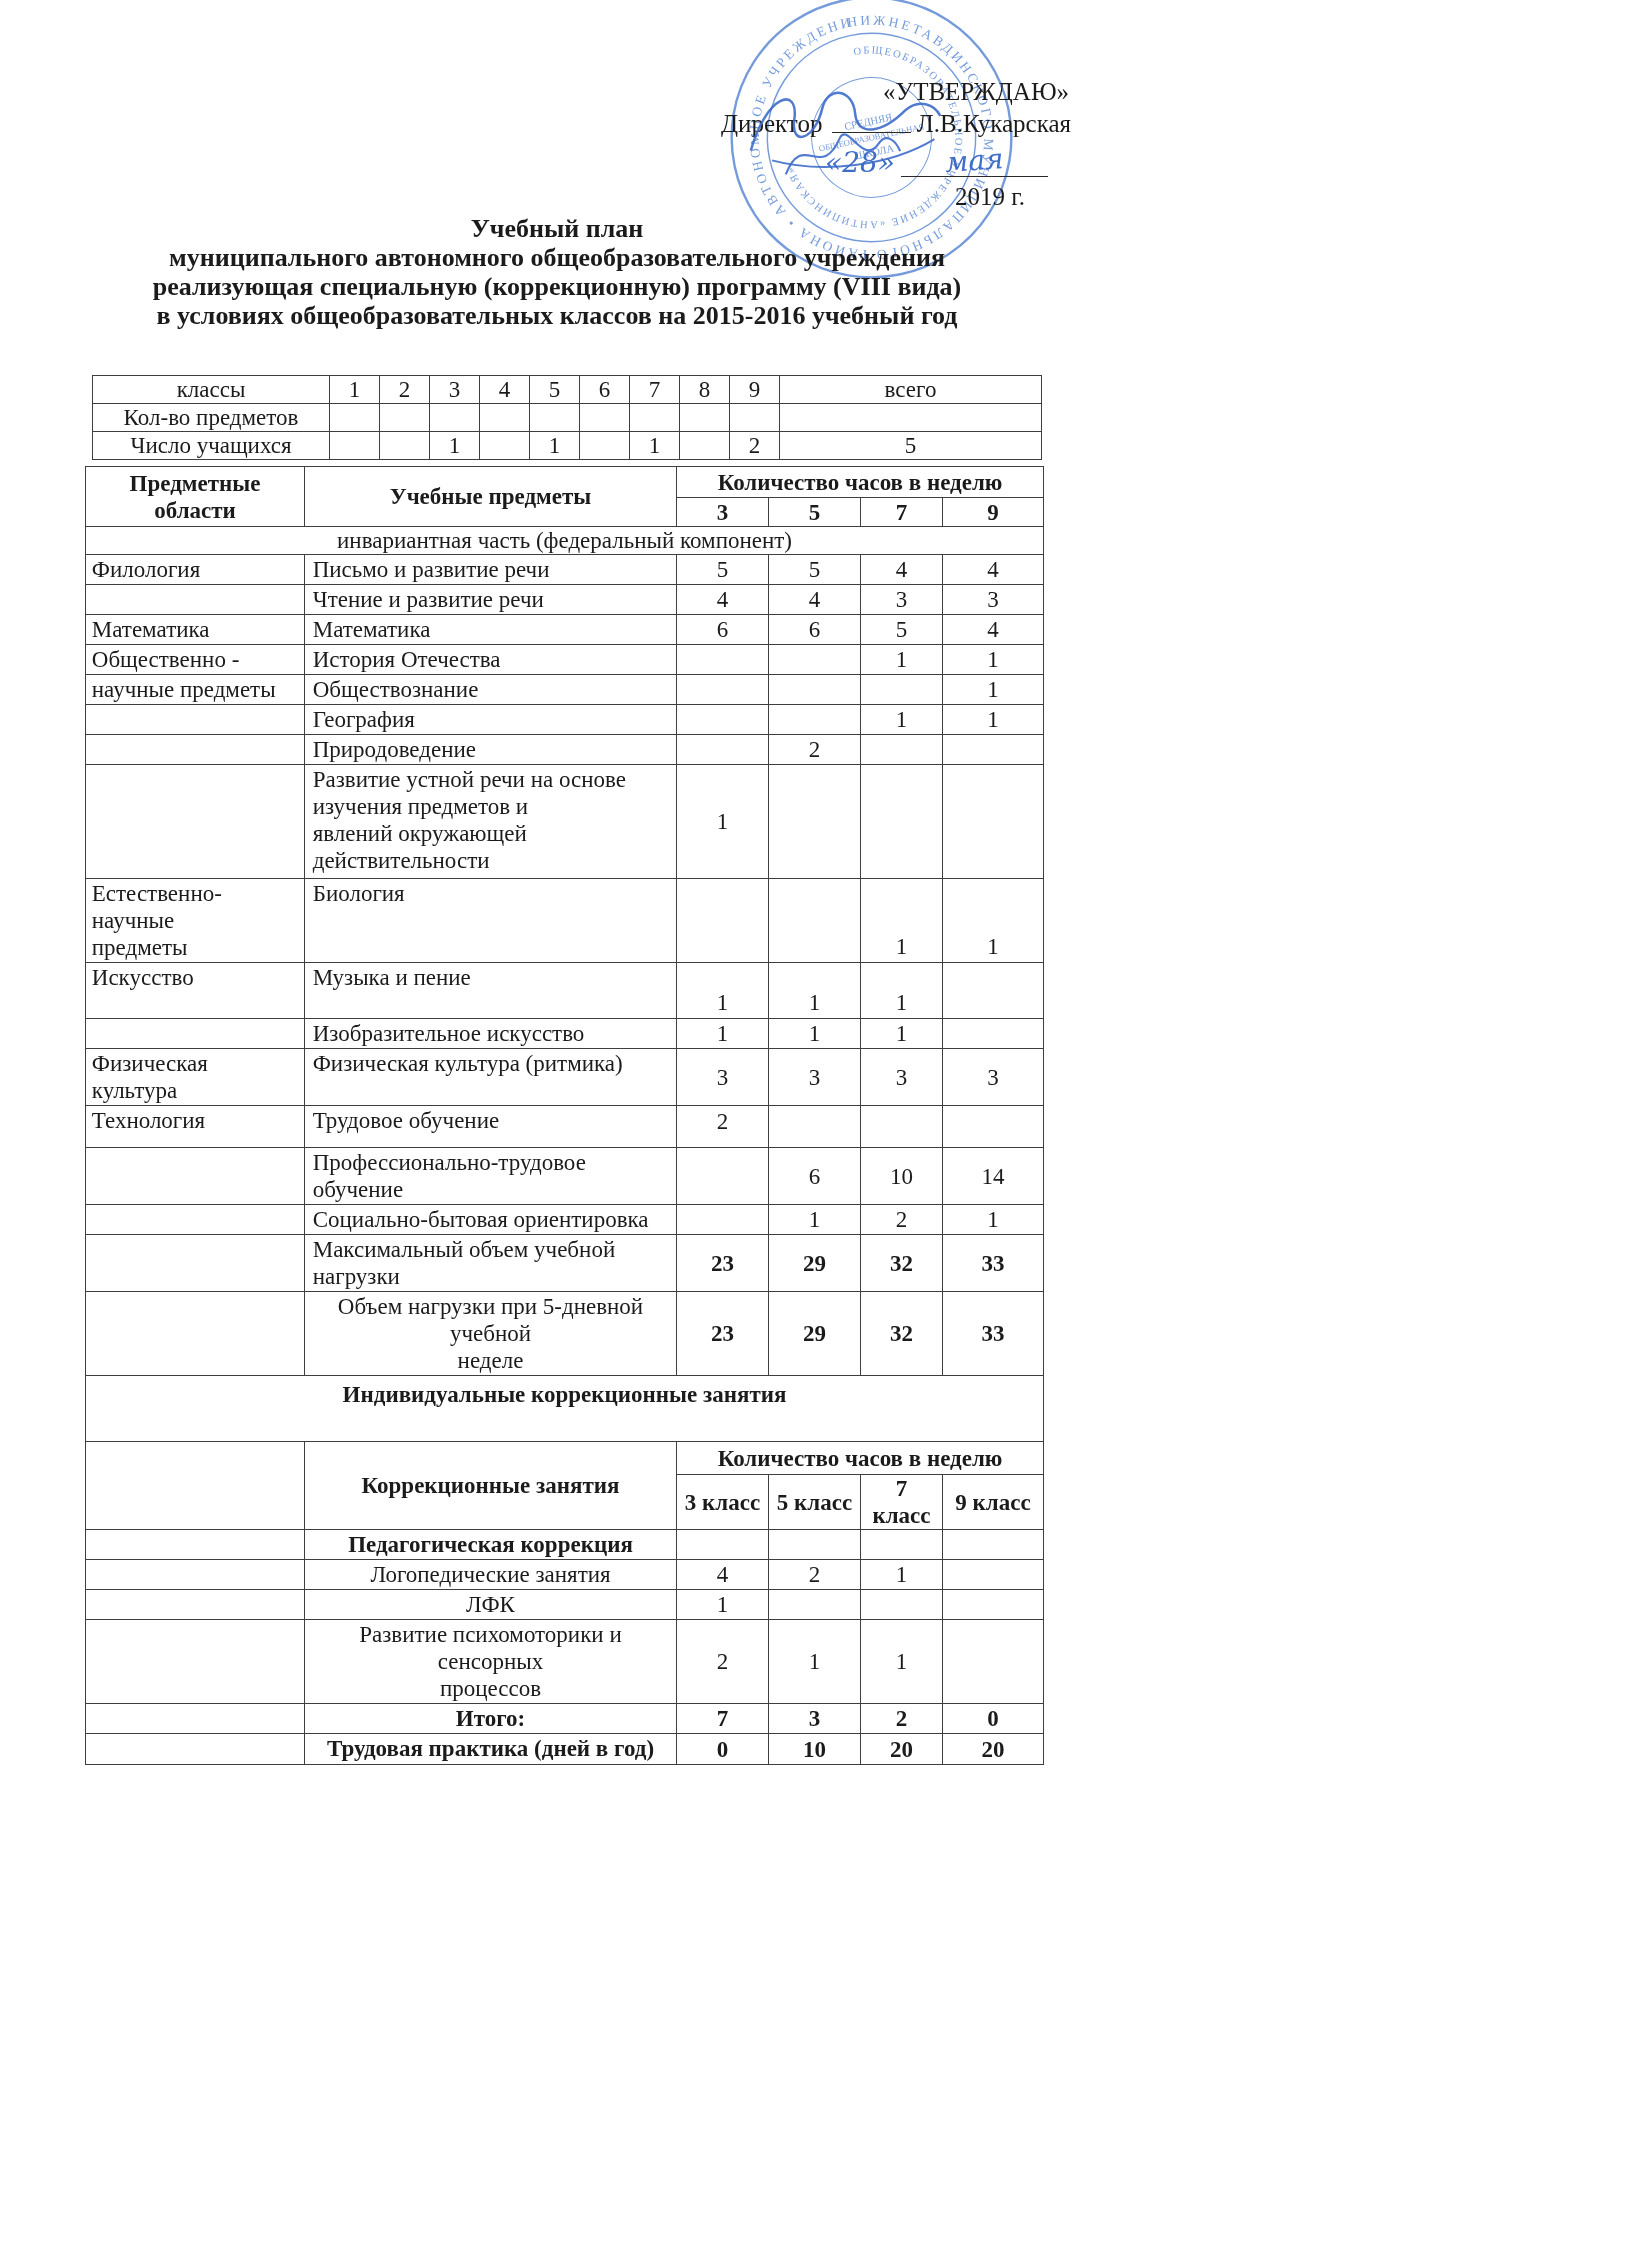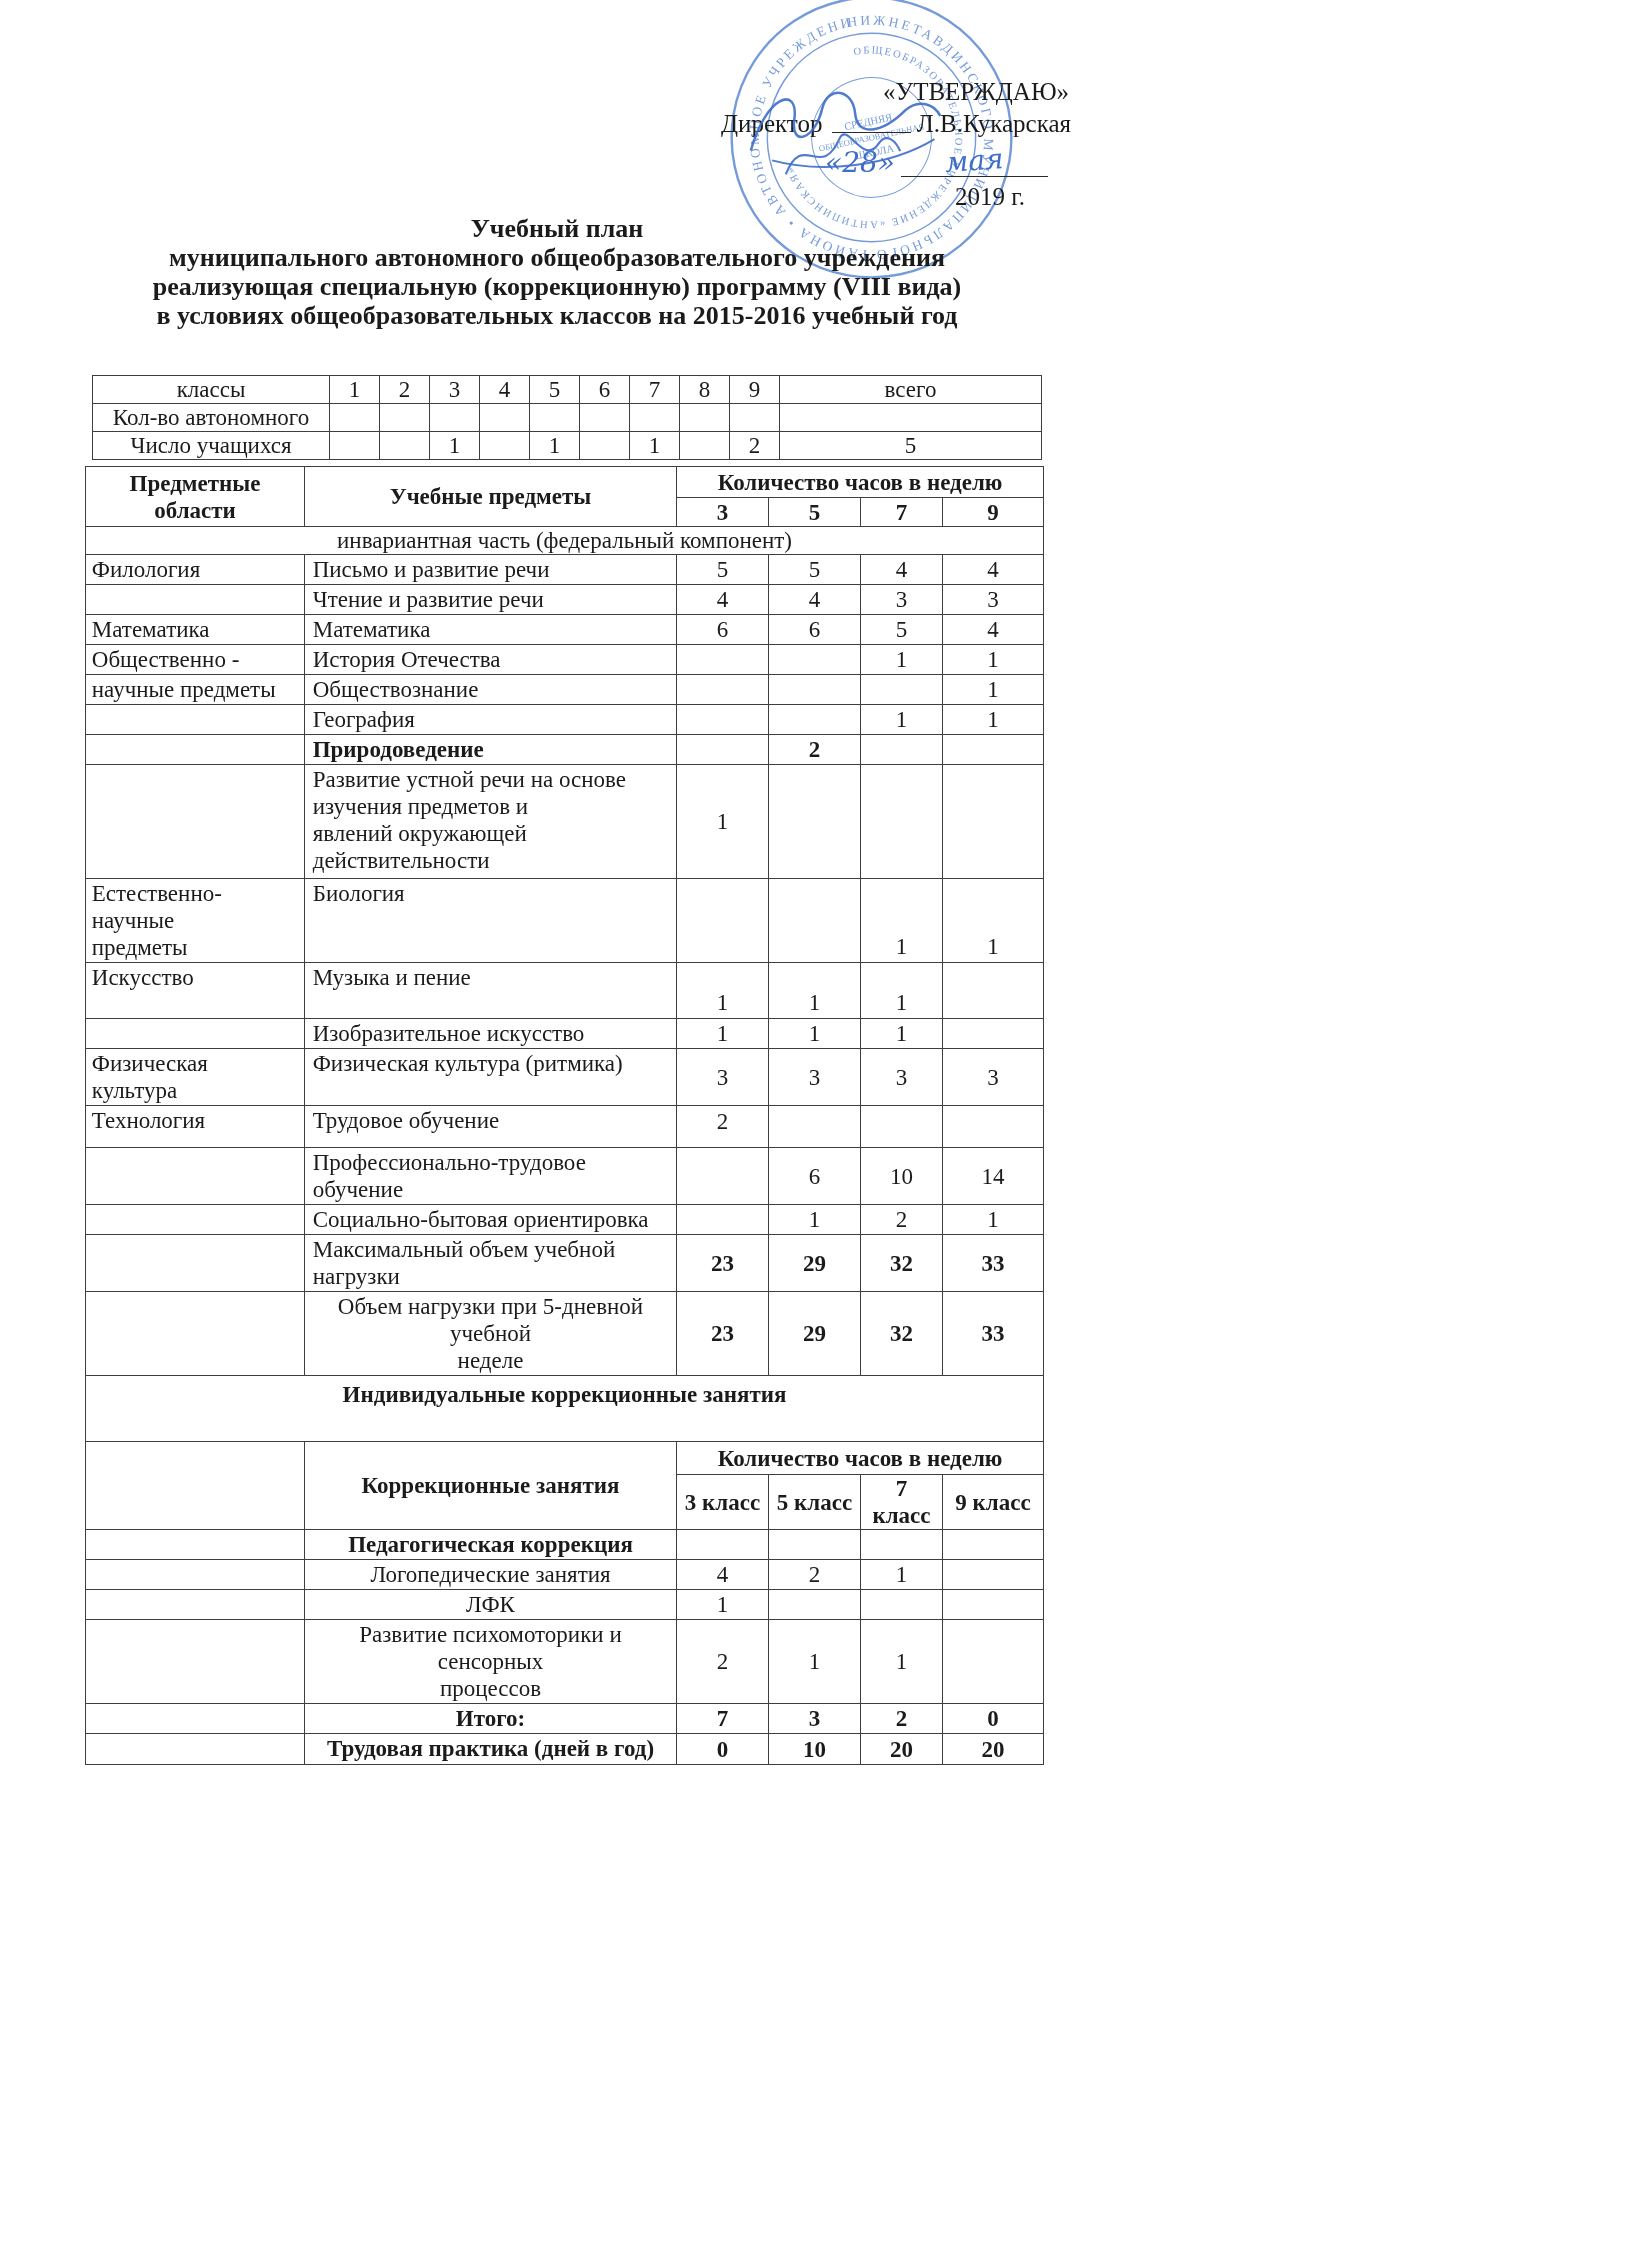--- a/index.html
+++ b/index.html
@@ -149,21 +149,21 @@
           <td class="g">3</td>
           <td class="g">4</td>
           <td class="g">5</td>
           <td class="g">6</td>
           <td class="g">7</td>
           <td class="g">8</td>
           <td class="g">9</td>
           <td class="tot">всего</td>
         </tr>
         <tr style="height: 25px;">
-          <td class="lbl">Кол-во автономного</td>
+          <td class="lbl">Кол-во предметов</td>
           <td class="g"></td>
           <td class="g"></td>
           <td class="g"></td>
           <td class="g"></td>
           <td class="g"></td>
           <td class="g"></td>
           <td class="g"></td>
           <td class="g"></td>
           <td class="g"></td>
           <td class="tot"></td>
@@ -249,21 +249,21 @@
           <td class="h">1</td>
         </tr>
         <tr style="height: 28px;">
           <td class="a"></td>
           <td class="s">География</td>
           <td class="h"></td>
           <td class="h"></td>
           <td class="h">1</td>
           <td class="h">1</td>
         </tr>
-        <tr style="height: 28px; font-weight: bold;">
+        <tr style="height: 28px;">
           <td class="a"></td>
           <td class="s">Природоведение</td>
           <td class="h"></td>
           <td class="h">2</td>
           <td class="h"></td>
           <td class="h"></td>
         </tr>
         <tr style="height: 114px;">
           <td class="a"></td>
           <td class="s">Развитие устной речи на основе

